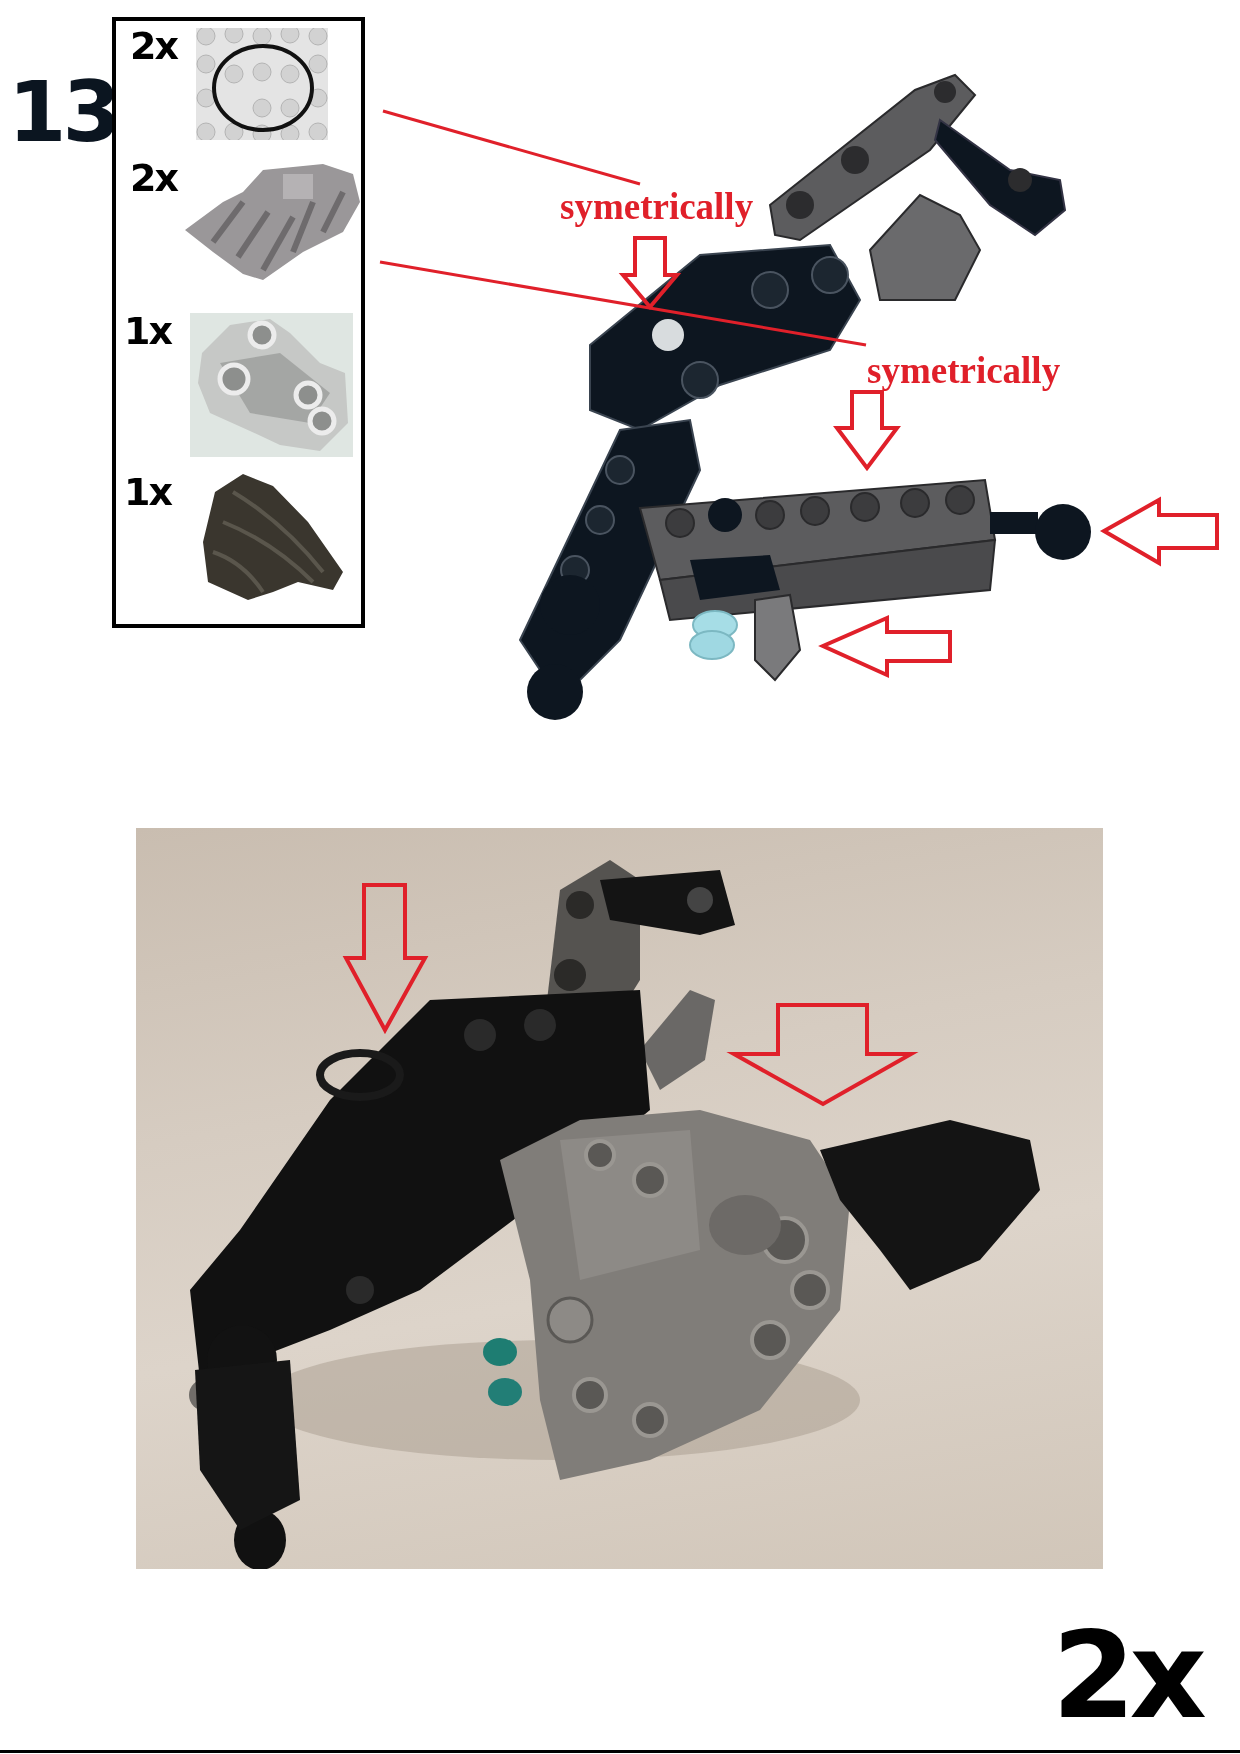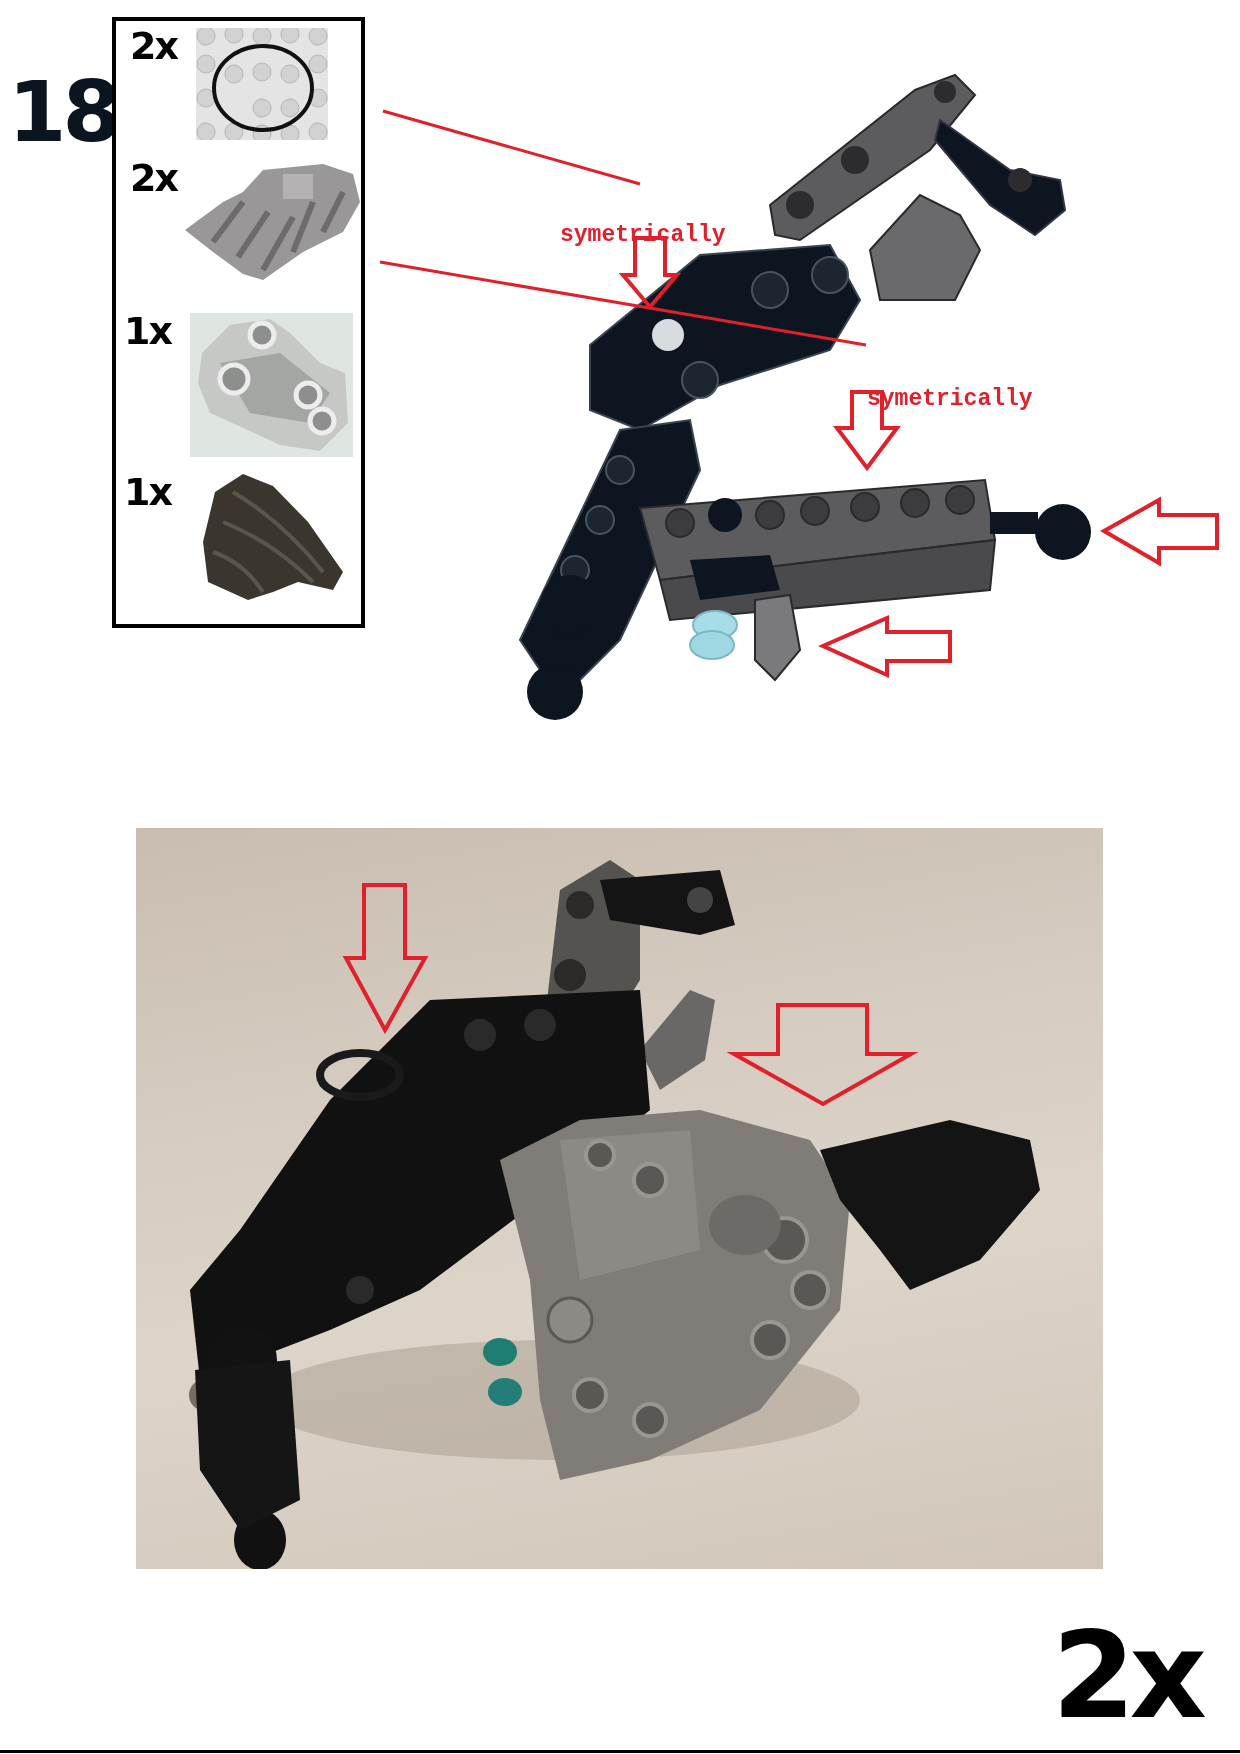--- a/index.html
+++ b/index.html
@@ -2,30 +2,30 @@
 <html><head>
 <meta charset="utf-8">
 <style>
   html,body{margin:0;padding:0;background:#ffffff;}
   body{width:1240px;height:1754px;position:relative;overflow:hidden;font-family:"DejaVu Sans","Liberation Sans",sans-serif;}
   .abs{position:absolute;}
   .step-num{left:8px;top:70px;font-size:84px;font-weight:bold;color:#0b1520;letter-spacing:-4px;line-height:1;}
   .parts-box{left:112px;top:17px;width:245px;height:603px;border:4px solid #000;background:#fff;}
   .qty{font-size:38px;font-weight:bold;color:#000;line-height:1;letter-spacing:-2px;}
   .part-img{overflow:hidden;}
-  .red-text{color:#e0202a;font-weight:bold;font-size:23px;font-family:Liberation Mono, monospace;line-height:1;margin-top:36px;}
+  .red-text{color:#e0202a;font-weight:bold;font-size:37px;font-family:Liberation Serif, serif;line-height:1;}
   .photo{left:136px;top:828px;width:967px;height:741px;background:linear-gradient(170deg,#c9bdb0 0%,#d6ccc1 35%,#ddd4ca 60%,#d1c6b9 100%);overflow:hidden;}
   .big-qty{left:1052px;top:1616px;font-size:120px;font-weight:bold;color:#000;line-height:1;letter-spacing:-6px;}
   .bottom-rule{left:0;top:1750px;width:1240px;height:3px;background:#000;}
   svg{display:block;}
 </style>
 </head>
 <body>
 
-<div class="abs step-num">18</div>
+<div class="abs step-num">13</div>
 
 <div class="abs parts-box"></div>
 
 <div class="abs qty" style="left:130px;top:27px;">2x</div>
 <div class="abs part-img" style="left:196px;top:28px;width:132px;height:112px;background:#e4e4e4;">
   <svg width="132" height="112" viewBox="0 0 132 112">
     <g fill="#d2d2d2" stroke="#b4b4b4" stroke-width="1">
       <circle cx="10" cy="8" r="9"></circle>
         <circle cx="38" cy="6" r="9"></circle>
         <circle cx="66" cy="8" r="9"></circle>

